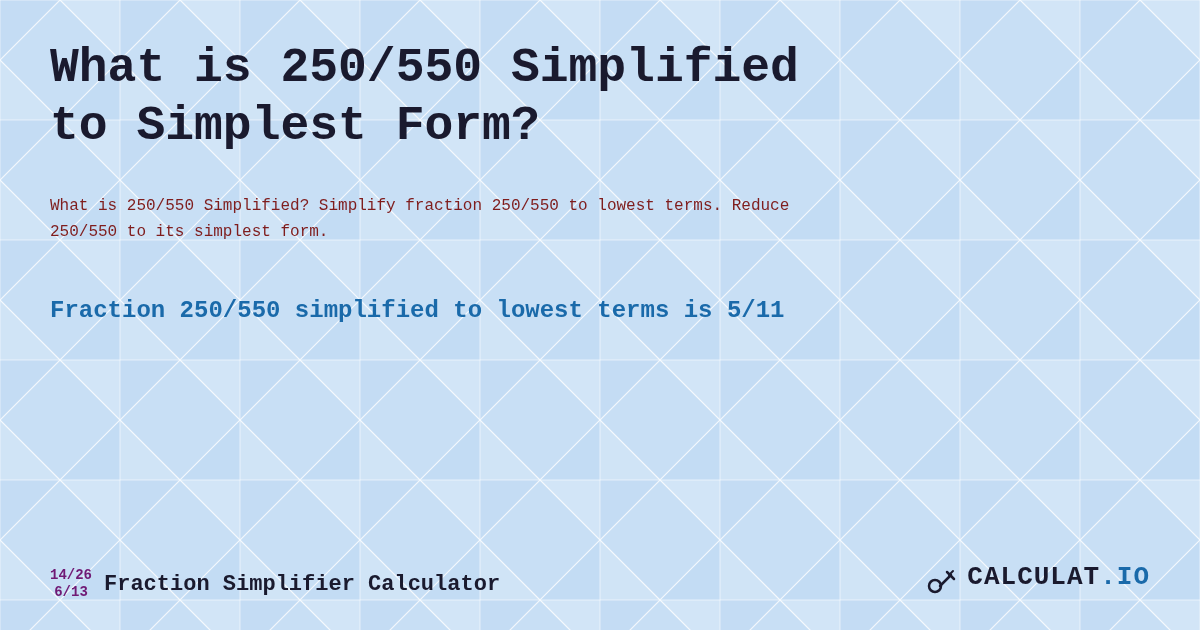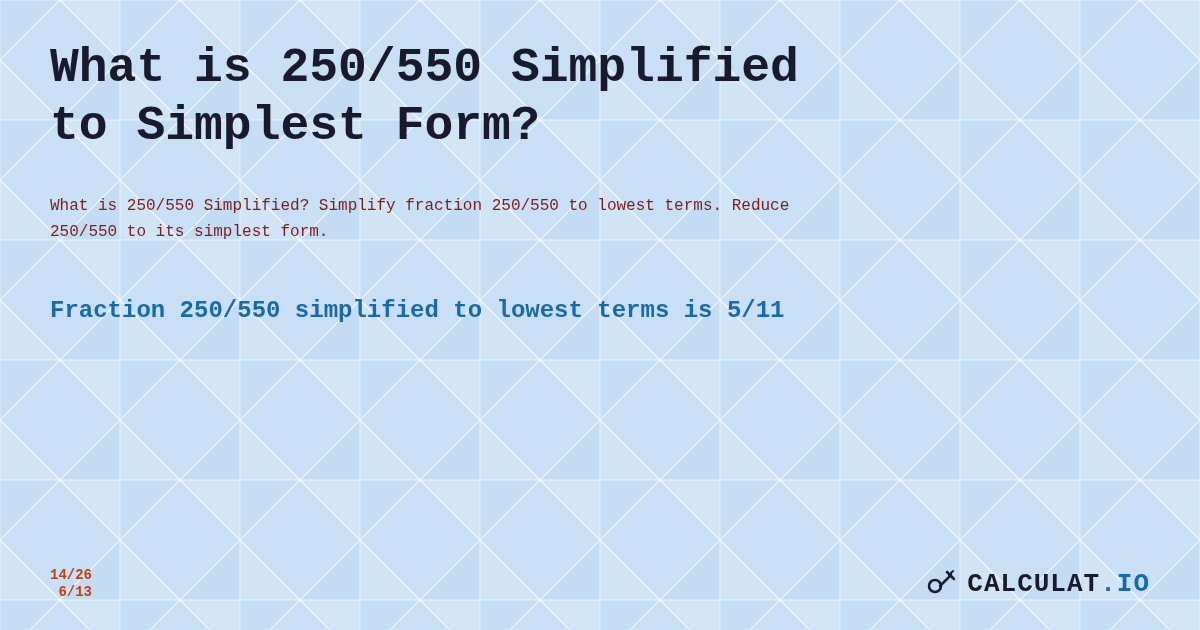--- a/index.html
+++ b/index.html
@@ -79,38 +79,37 @@
 
     .footer-left {
       display: flex;
       align-items: center;
       gap: 12px;
     }
 
     .fraction-stack {
       display: flex;
       flex-direction: column;
-      align-items: flex-end;
+      align-items: center;
       font-family: 'Courier New', Courier, monospace;
       font-size: 14px;
-      color: #c2410c;
+      color: #701a75;
       font-weight: bold;
       line-height: 1.2;
     }
 
     .footer-title {
       font-family: 'Courier New', Courier, monospace;
       font-size: 22px;
       font-weight: 900;
       color: #1a1a2e;
     }
 
     .logo-area {
       display: flex;
-      align-items: center;
       gap: 8px;
     }
 
     .logo-icon {
       font-size: 28px;
       color: #1a1a2e;
     }
 
     .logo-text {
       font-family: 'Courier New', Courier, monospace;
@@ -150,20 +149,21 @@
 
     <p class="result">Fraction 250/550 simplified to lowest terms is 5/11</p>
   </div>
 
   <div class="footer">
     <div class="footer-left">
       <div class="fraction-stack">
         <span>14/26</span>
         <span>6/13</span>
       </div>
+      <span class="footer-title">Fraction Simplifier Calculator</span>
     </div>
 
     <div class="logo-area">
       <span class="logo-icon">
         
         <svg width="36" height="36" viewBox="0 0 36 36" fill="none" xmlns="http://www.w3.org/2000/svg">
           <circle cx="12" cy="24" r="6" stroke="#1a1a2e" stroke-width="2.5" fill="none"></circle>
           <line x1="17" y1="24" x2="28" y2="13" stroke="#1a1a2e" stroke-width="2.5" stroke-linecap="round"></line>
           <line x1="24" y1="10" x2="31" y2="17" stroke="#1a1a2e" stroke-width="2.5" stroke-linecap="round"></line>
           <line x1="26" y1="13" x2="30" y2="9" stroke="#1a1a2e" stroke-width="2" stroke-linecap="round"></line>

